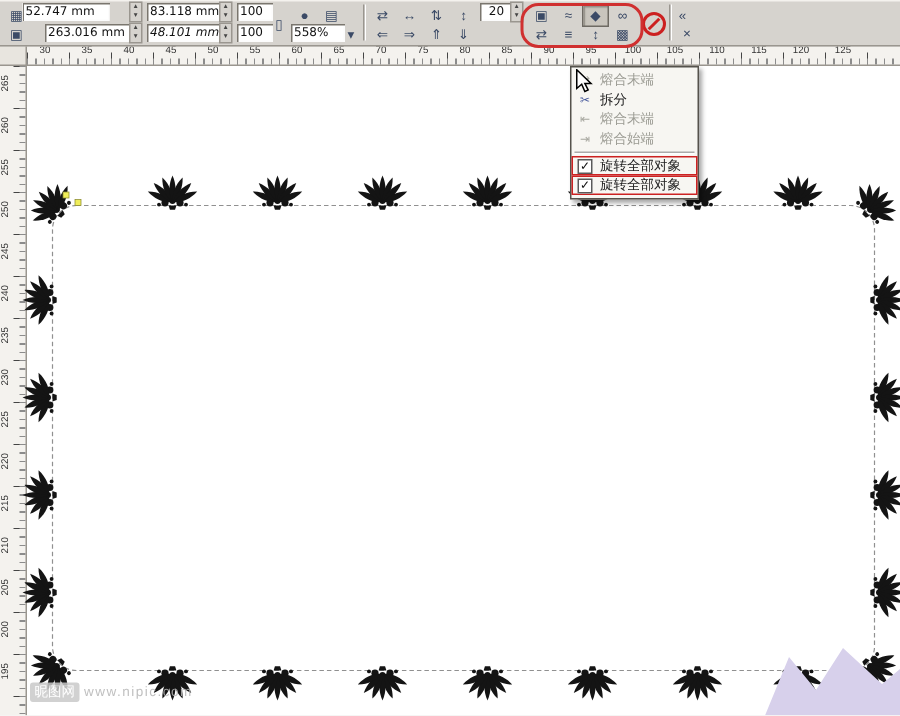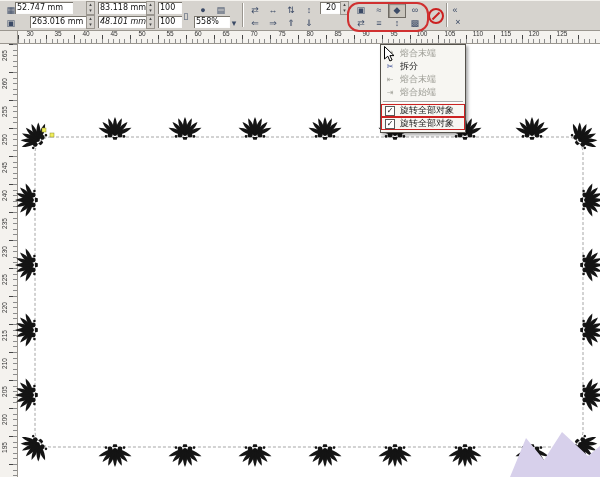--- a/index.html
+++ b/index.html
@@ -208,20 +208,23 @@
         <use href="#fan" xlink:href="#fan" transform="translate(40 442) rotate(-135)"></use>
         <use href="#fan" xlink:href="#fan" transform="translate(35 395) rotate(-90)"></use>
         <use href="#fan" xlink:href="#fan" transform="translate(35 330) rotate(-90)"></use>
         <use href="#fan" xlink:href="#fan" transform="translate(35 265) rotate(-90)"></use>
         <use href="#fan" xlink:href="#fan" transform="translate(35 200) rotate(-90)"></use>
       </g>
     <rect x="42" y="128" width="4" height="4" fill="#f0ee5a" stroke="#8a8a30" stroke-width="0.5"></rect>
     <rect x="50" y="133" width="4" height="4" fill="#f0ee5a" stroke="#8a8a30" stroke-width="0.5"></rect>
   </svg>
 
+  <div class="watermark">
+    <span class="wm-badge">昵图网</span><span class="wm-url">www.nipic.com</span>
+  </div>
 
   <svg class="catshape" width="90" height="45" viewBox="0 0 90 45" xmlns="http://www.w3.org/2000/svg">
     <path d="M0,45 L16,6 L34,28 L52,0 L78,24 L90,14 L90,45 Z" fill="#d7d0eb"></path>
   </svg>
 
   <div class="menu">
     <div class="menu-item disabled">
       <span class="mi">⇄</span>
       <span>熔合末端</span>
     </div>

